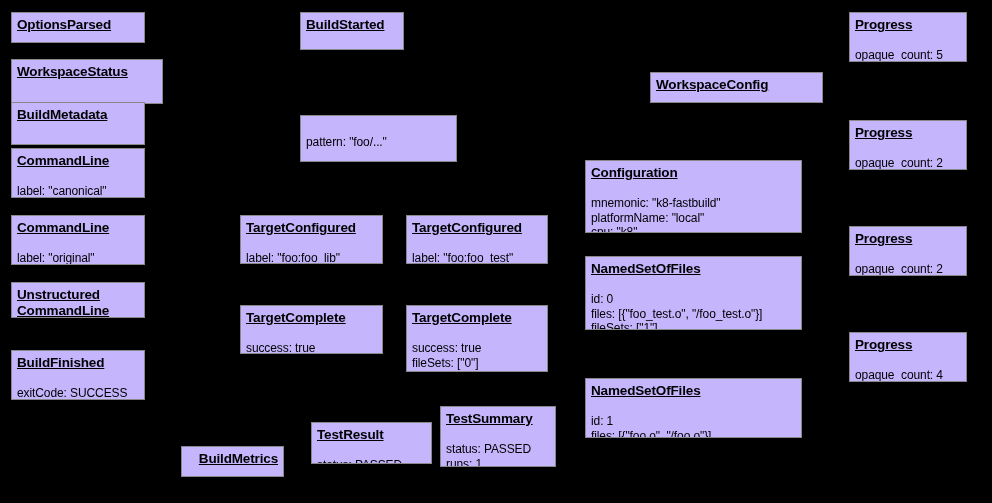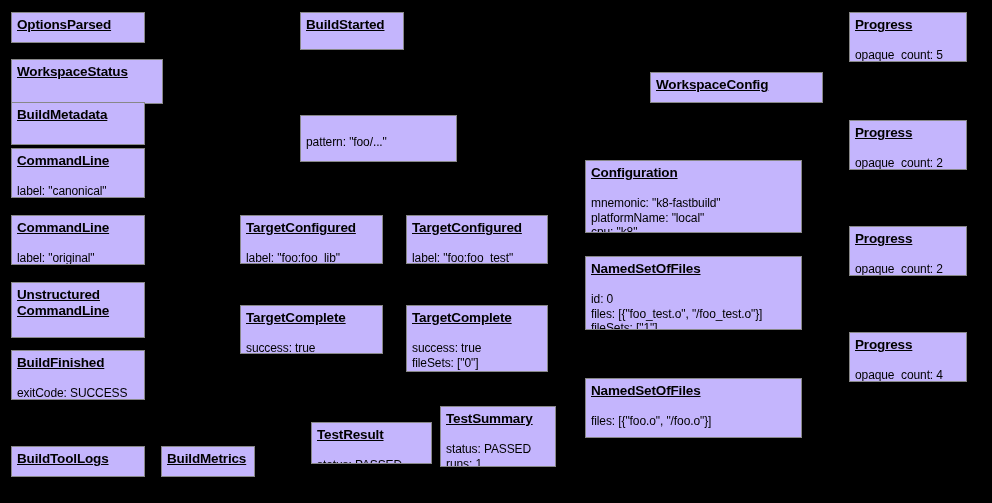--- a/index.html
+++ b/index.html
@@ -73,33 +73,30 @@
       <span class="node-fields">
         <span class="node-field">label: "canonical"</span>
       </span>
     </div>
     <div class="node" style="left: 11px; top: 215px; width: 134px; height: 50px;">
       <span class="node-title">CommandLine</span>
       <span class="node-fields">
         <span class="node-field">label: "original"</span>
       </span>
     </div>
-    <div class="node" style="left: 11px; top: 282px; width: 134px; height: 56px;">
+    <div class="node" style="left: 11px; top: 282px; width: 134px; height: 36px;">
       <span class="node-title wrap">Unstructured CommandLine</span>
     </div>
     <div class="node" style="left: 11px; top: 350px; width: 134px; height: 50px;">
       <span class="node-title">BuildFinished</span>
       <span class="node-fields">
         <span class="node-field">exitCode: SUCCESS</span>
       </span>
     </div>
-    <div class="node" style="left: 11px; top: 446px; width: 134px; height: 31px;">
-      <span class="node-title">BuildToolLogs</span>
-    </div>
-    <div class="node" style="left: 161px; top: 446px; width: 94px; height: 31px;">
+    <div class="node" style="left: 181px; top: 446px; width: 103px; height: 31px; text-align: right;">
       <span class="node-title">BuildMetrics</span>
     </div>
     <div class="node" style="left: 300px; top: 12px; width: 104px; height: 38px;">
       <span class="node-title">BuildStarted</span>
       <span class="node-fields">
         <span class="node-field">command: test</span>
       </span>
     </div>
     <div class="node" style="left: 300px; top: 115px; width: 157px; height: 47px;">
       <span class="node-fields">
@@ -159,20 +156,21 @@
       <span class="node-title">NamedSetOfFiles</span>
       <span class="node-fields">
         <span class="node-field">id: 0</span>
         <span class="node-field">files: [{"foo_test.o", "/foo_test.o"}]</span>
         <span class="node-field">fileSets: ["1"]</span>
       </span>
     </div>
     <div class="node" style="left: 585px; top: 378px; width: 217px; height: 60px;">
       <span class="node-title">NamedSetOfFiles</span>
       <span class="node-fields">
+        <span class="node-field">id: 1</span>
         <span class="node-field">files: [{"foo.o", "/foo.o"}]</span>
       </span>
     </div>
     <div class="node" style="left: 849px; top: 12px; width: 118px; height: 50px;">
       <span class="node-title">Progress</span>
       <span class="node-fields">
         <span class="node-field">opaque_count: 5</span>
       </span>
     </div>
     <div class="node" style="left: 849px; top: 120px; width: 118px; height: 50px;">

